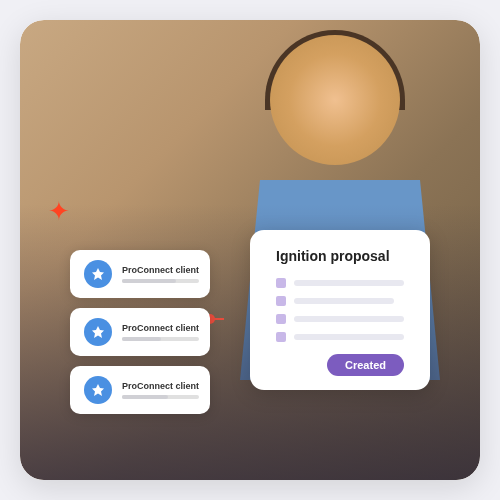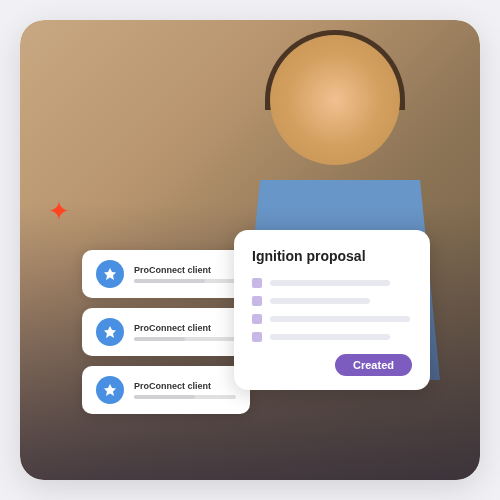--- a/index.html
+++ b/index.html
@@ -66,23 +66,22 @@
       z-index: 20;
     }
 
     .client-card {
       background: white;
       border-radius: 10px;
       padding: 10px 14px;
       display: flex;
       align-items: center;
       gap: 10px;
-      width: 168px;
+      width: 140px;
       box-shadow: 0 2px 12px rgba(0,0,0,0.15);
-      margin-left: 12px;
     }
 
     .client-icon {
       width: 28px;
       height: 28px;
       background: #4a90e2;
       border-radius: 50%;
       display: flex;
       align-items: center;
       justify-content: center;
@@ -140,22 +139,22 @@
       z-index: 15;
     }
 
     
     .proposal-card {
       position: absolute;
       right: 50px;
       top: 210px;
       background: white;
       border-radius: 14px;
-      padding: 18px 18px 14px;
-      width: 196px;
+      padding: 18px 26px 14px;
+      width: 180px;
       box-shadow: 0 4px 20px rgba(0,0,0,0.18);
       z-index: 20;
     }
 
     .proposal-title {
       font-size: 14px;
       font-weight: 700;
       color: #222;
       margin-bottom: 14px;
     }

